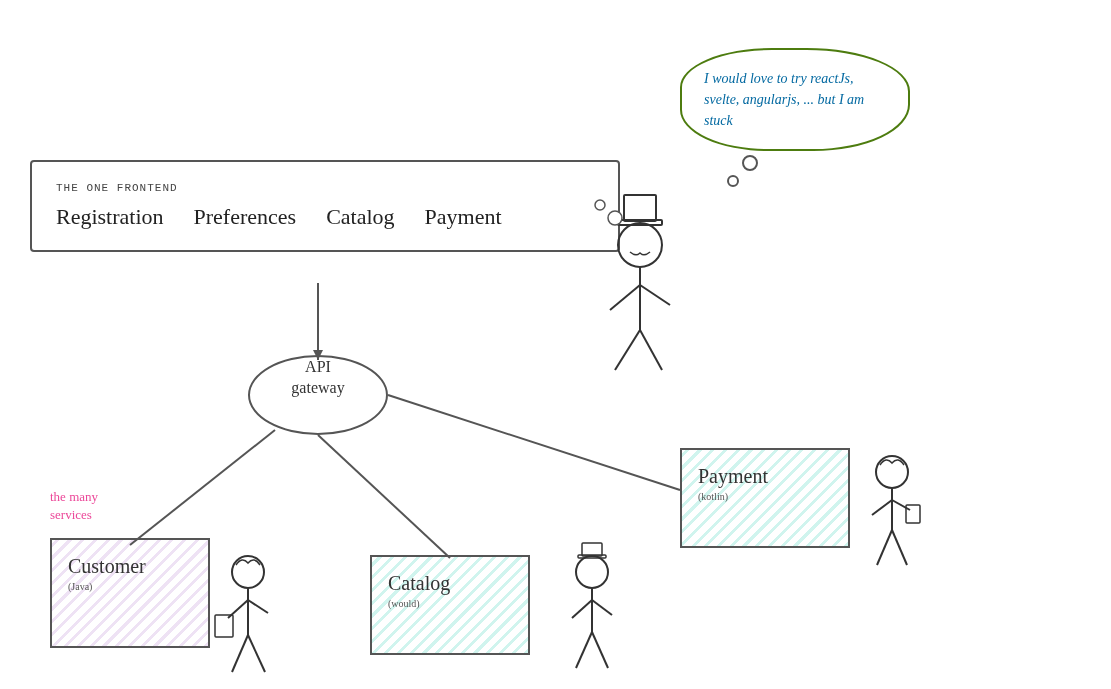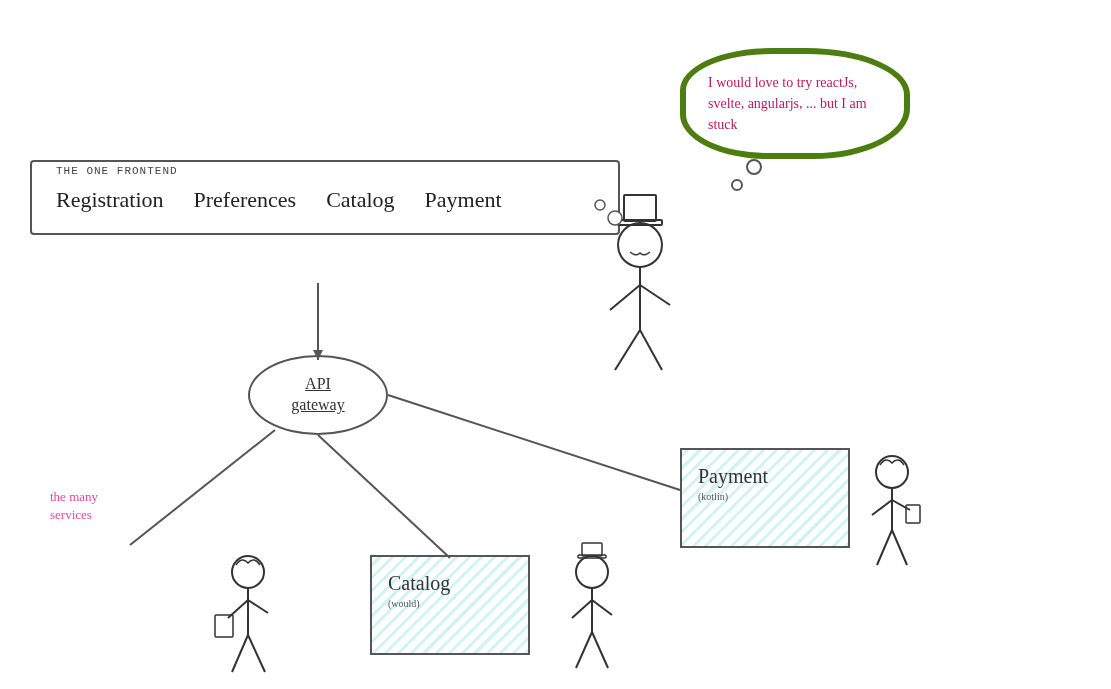--- a/index.html
+++ b/index.html
@@ -18,28 +18,29 @@
       width: 1111px;
       height: 689px;
     }
 
     
     .thought-bubble {
       position: absolute;
       top: 48px;
       left: 680px;
       width: 230px;
-      border: 6px solid #4d7c0f;
+      border: 2px solid #4d7c0f;
       border-radius: 40% 45% 42% 38% / 38% 42% 45% 40%;
       padding: 18px 22px;
       background: #fff;
       font-size: 14px;
       line-height: 1.5;
-      color: #be185d;
-      font-family: 'Segoe UI', cursive;
+      color: #0369a1;
+      font-family: 'Segoe UI', cursive;
+      font-style: italic;
     }
     .thought-bubble::after {
       content: '';
       position: absolute;
       bottom: -22px;
       left: 60px;
       width: 12px;
       height: 12px;
       border: 2px solid #555;
       border-radius: 50%;
@@ -57,21 +58,21 @@
       background: #fff;
     }
 
     
     .frontend-box {
       position: absolute;
       top: 160px;
       left: 30px;
       width: 590px;
       border: 2px solid #555;
-      padding: 3px 24px 20px 24px;
+      padding: 20px 24px 20px 24px;
       background: #fff;
       border-radius: 4px;
     }
     .frontend-label {
       font-size: 11px;
       letter-spacing: 1px;
       text-transform: uppercase;
       color: #444;
       font-family: 'Courier New', monospace;
       margin-bottom: 10px;
@@ -91,28 +92,27 @@
     .api-gateway {
       position: absolute;
       top: 355px;
       left: 248px;
       width: 140px;
       height: 80px;
       border: 2px solid #555;
       border-radius: 50%;
       background: #fff;
       display: flex;
-      align-items: center;
+      align-items: flex-start;
       justify-content: center;
       font-size: 16px;
       text-align: center;
       color: #333;
       font-family: 'Segoe UI', cursive;
       line-height: 1.3;
-      text-decoration: underline;
     }
 
     
     .service-box {
       position: absolute;
       border: 2px solid #555;
       padding: 12px 16px;
       font-size: 18px;
       color: #333;
       font-family: 'Segoe UI', cursive;
@@ -203,20 +203,24 @@
       <span class="frontend-item">Preferences</span>
       <span class="frontend-item">Catalog</span>
       <span class="frontend-item">Payment</span>
     </div>
   </div>
 
   <div class="api-gateway">
     <span>API<br>gateway</span>
   </div>
 
+  <div class="service-box customer">
+    <div class="service-name">Customer</div>
+    <div class="service-lang">(Java)</div>
+  </div>
 
   <div class="service-box catalog">
     <div class="service-name">Catalog</div>
     <div class="service-lang">(would)</div>
   </div>
 
   <div class="service-box payment">
     <div class="service-name">Payment</div>
     <div class="service-lang">(kotlin)</div>
   </div>

